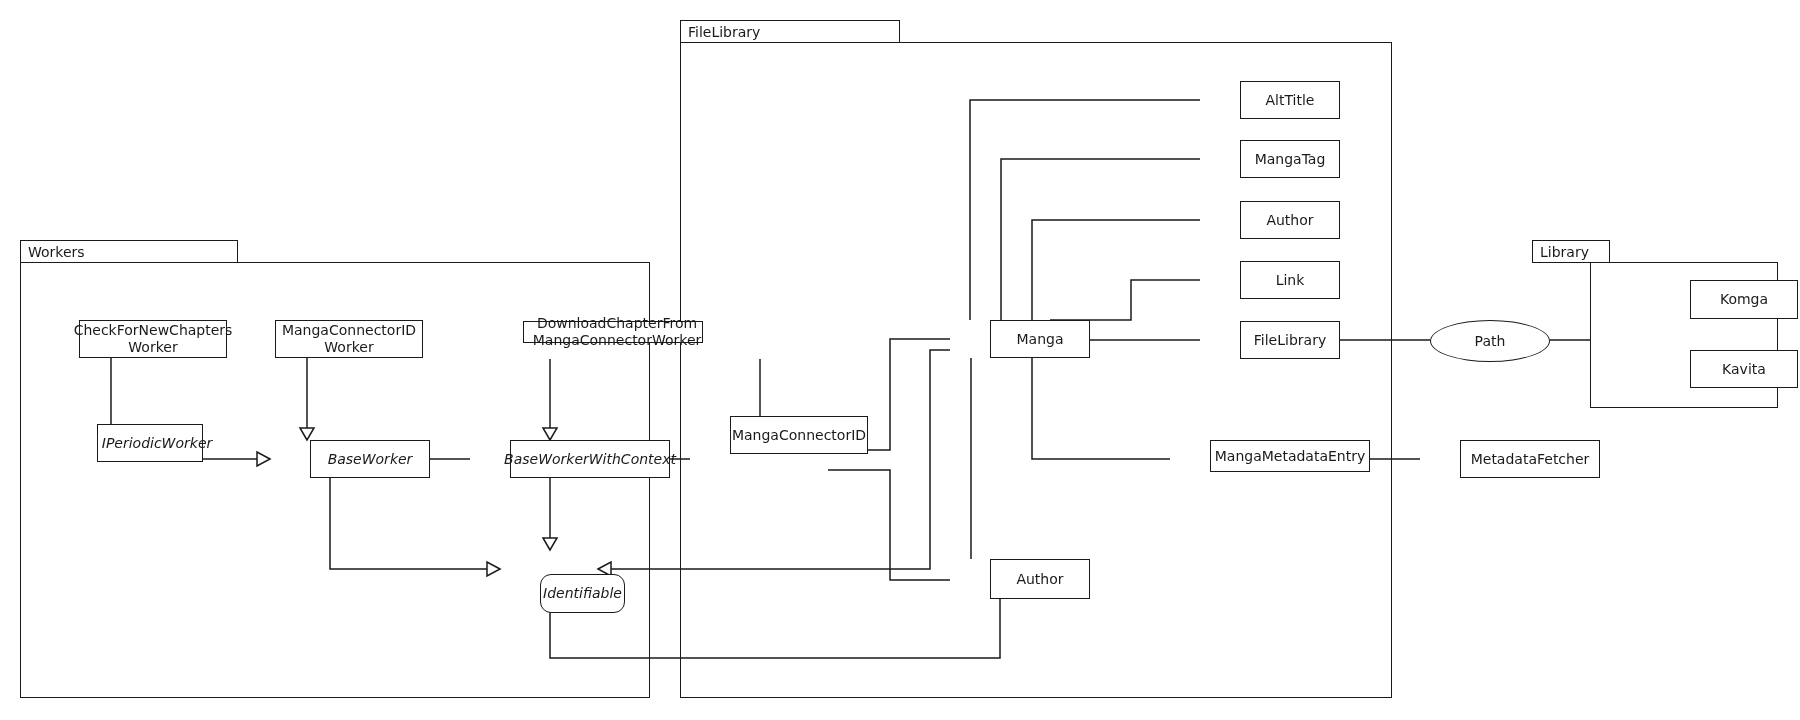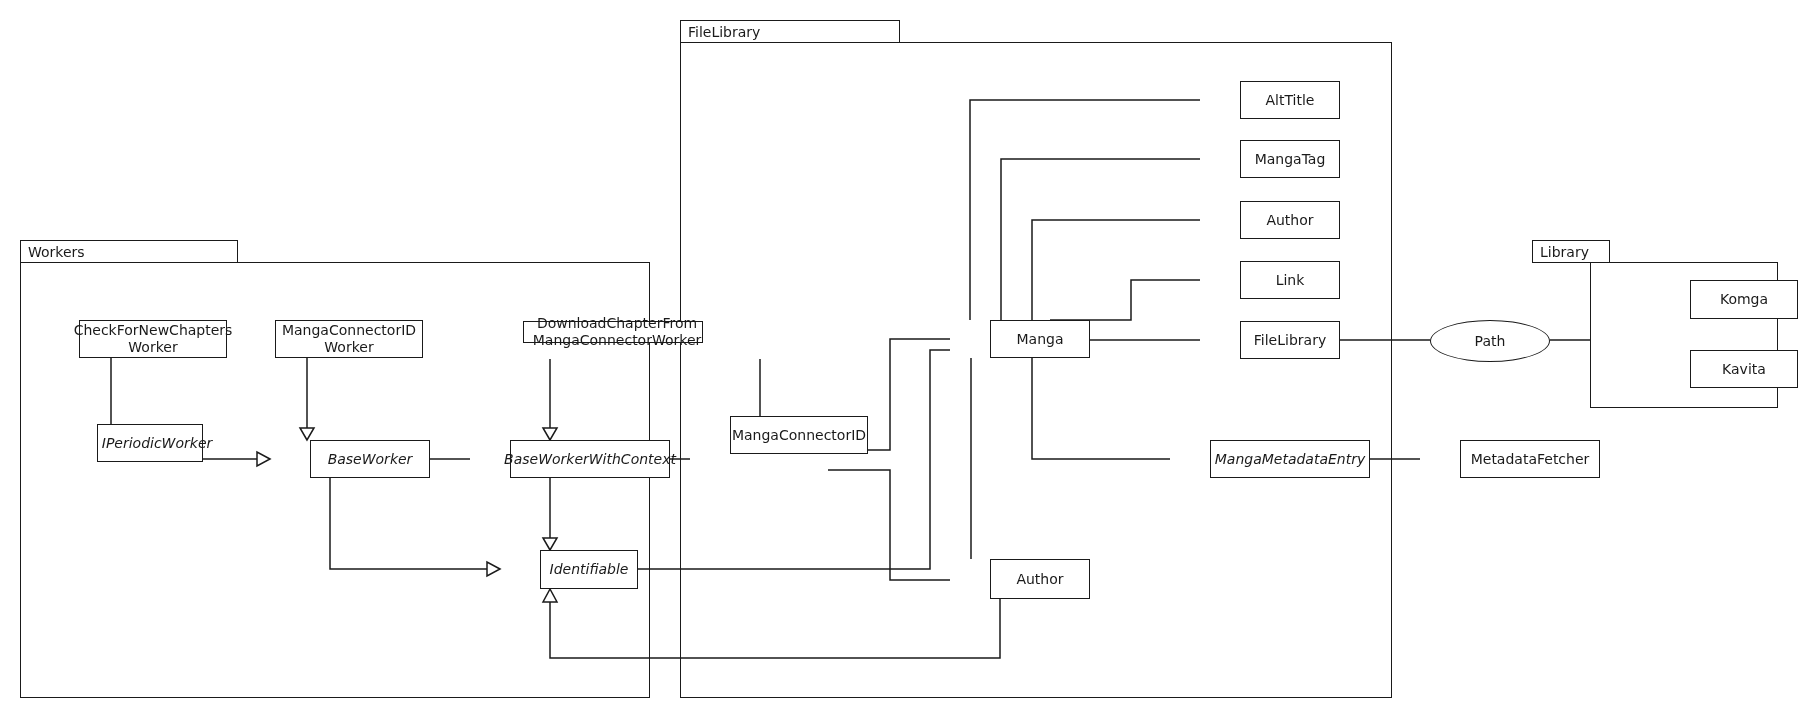--- a/index.html
+++ b/index.html
@@ -92,21 +92,21 @@
   </div>
   <div class="box italic" style="left:57px;top:424px;width:106px;height:38px;padding-left:14px;">
     <span>IPeriodicWorker</span>
   </div>
   <div class="box italic" style="left:270px;top:440px;width:120px;height:38px;">
     <span>BaseWorker</span>
   </div>
   <div class="box italic" style="left:470px;top:440px;width:160px;height:38px;">
     <span>BaseWorkerWithContext</span>
   </div>
-  <div class="box italic" style="left:500px;top:550px;width:98px;height:39px;">
+  <div class="box italic" style="left:500px;top:574px;width:85px;height:39px;border-radius:11px;">
     <span>Identifiable</span>
   </div>
 
   <div class="box" style="left:690px;top:416px;width:138px;height:38px;">
     <span>MangaConnectorID</span>
   </div>
   <div class="box" style="left:950px;top:320px;width:100px;height:38px;">
     <span>Manga</span>
   </div>
   <div class="box" style="left:950px;top:559px;width:100px;height:40px;">
@@ -120,21 +120,21 @@
   </div>
   <div class="box" style="left:1200px;top:201px;width:100px;height:38px;">
     <span>Author</span>
   </div>
   <div class="box" style="left:1200px;top:261px;width:100px;height:38px;">
     <span>Link</span>
   </div>
   <div class="box" style="left:1200px;top:321px;width:100px;height:38px;">
     <span>FileLibrary</span>
   </div>
-  <div class="box" style="left:1170px;top:440px;width:160px;height:38px;font-style:italic;">
+  <div class="box" style="left:1170px;top:440px;width:160px;height:32px;">
     <span>MangaMetadataEntry</span>
   </div>
 
   <div class="box" style="left:1420px;top:440px;width:140px;height:38px;">
     <span>MetadataFetcher</span>
   </div>
   <div class="ellipse" style="left:1430px;top:320px;width:120px;height:42px;">
     <span>Path</span>
   </div>
 

